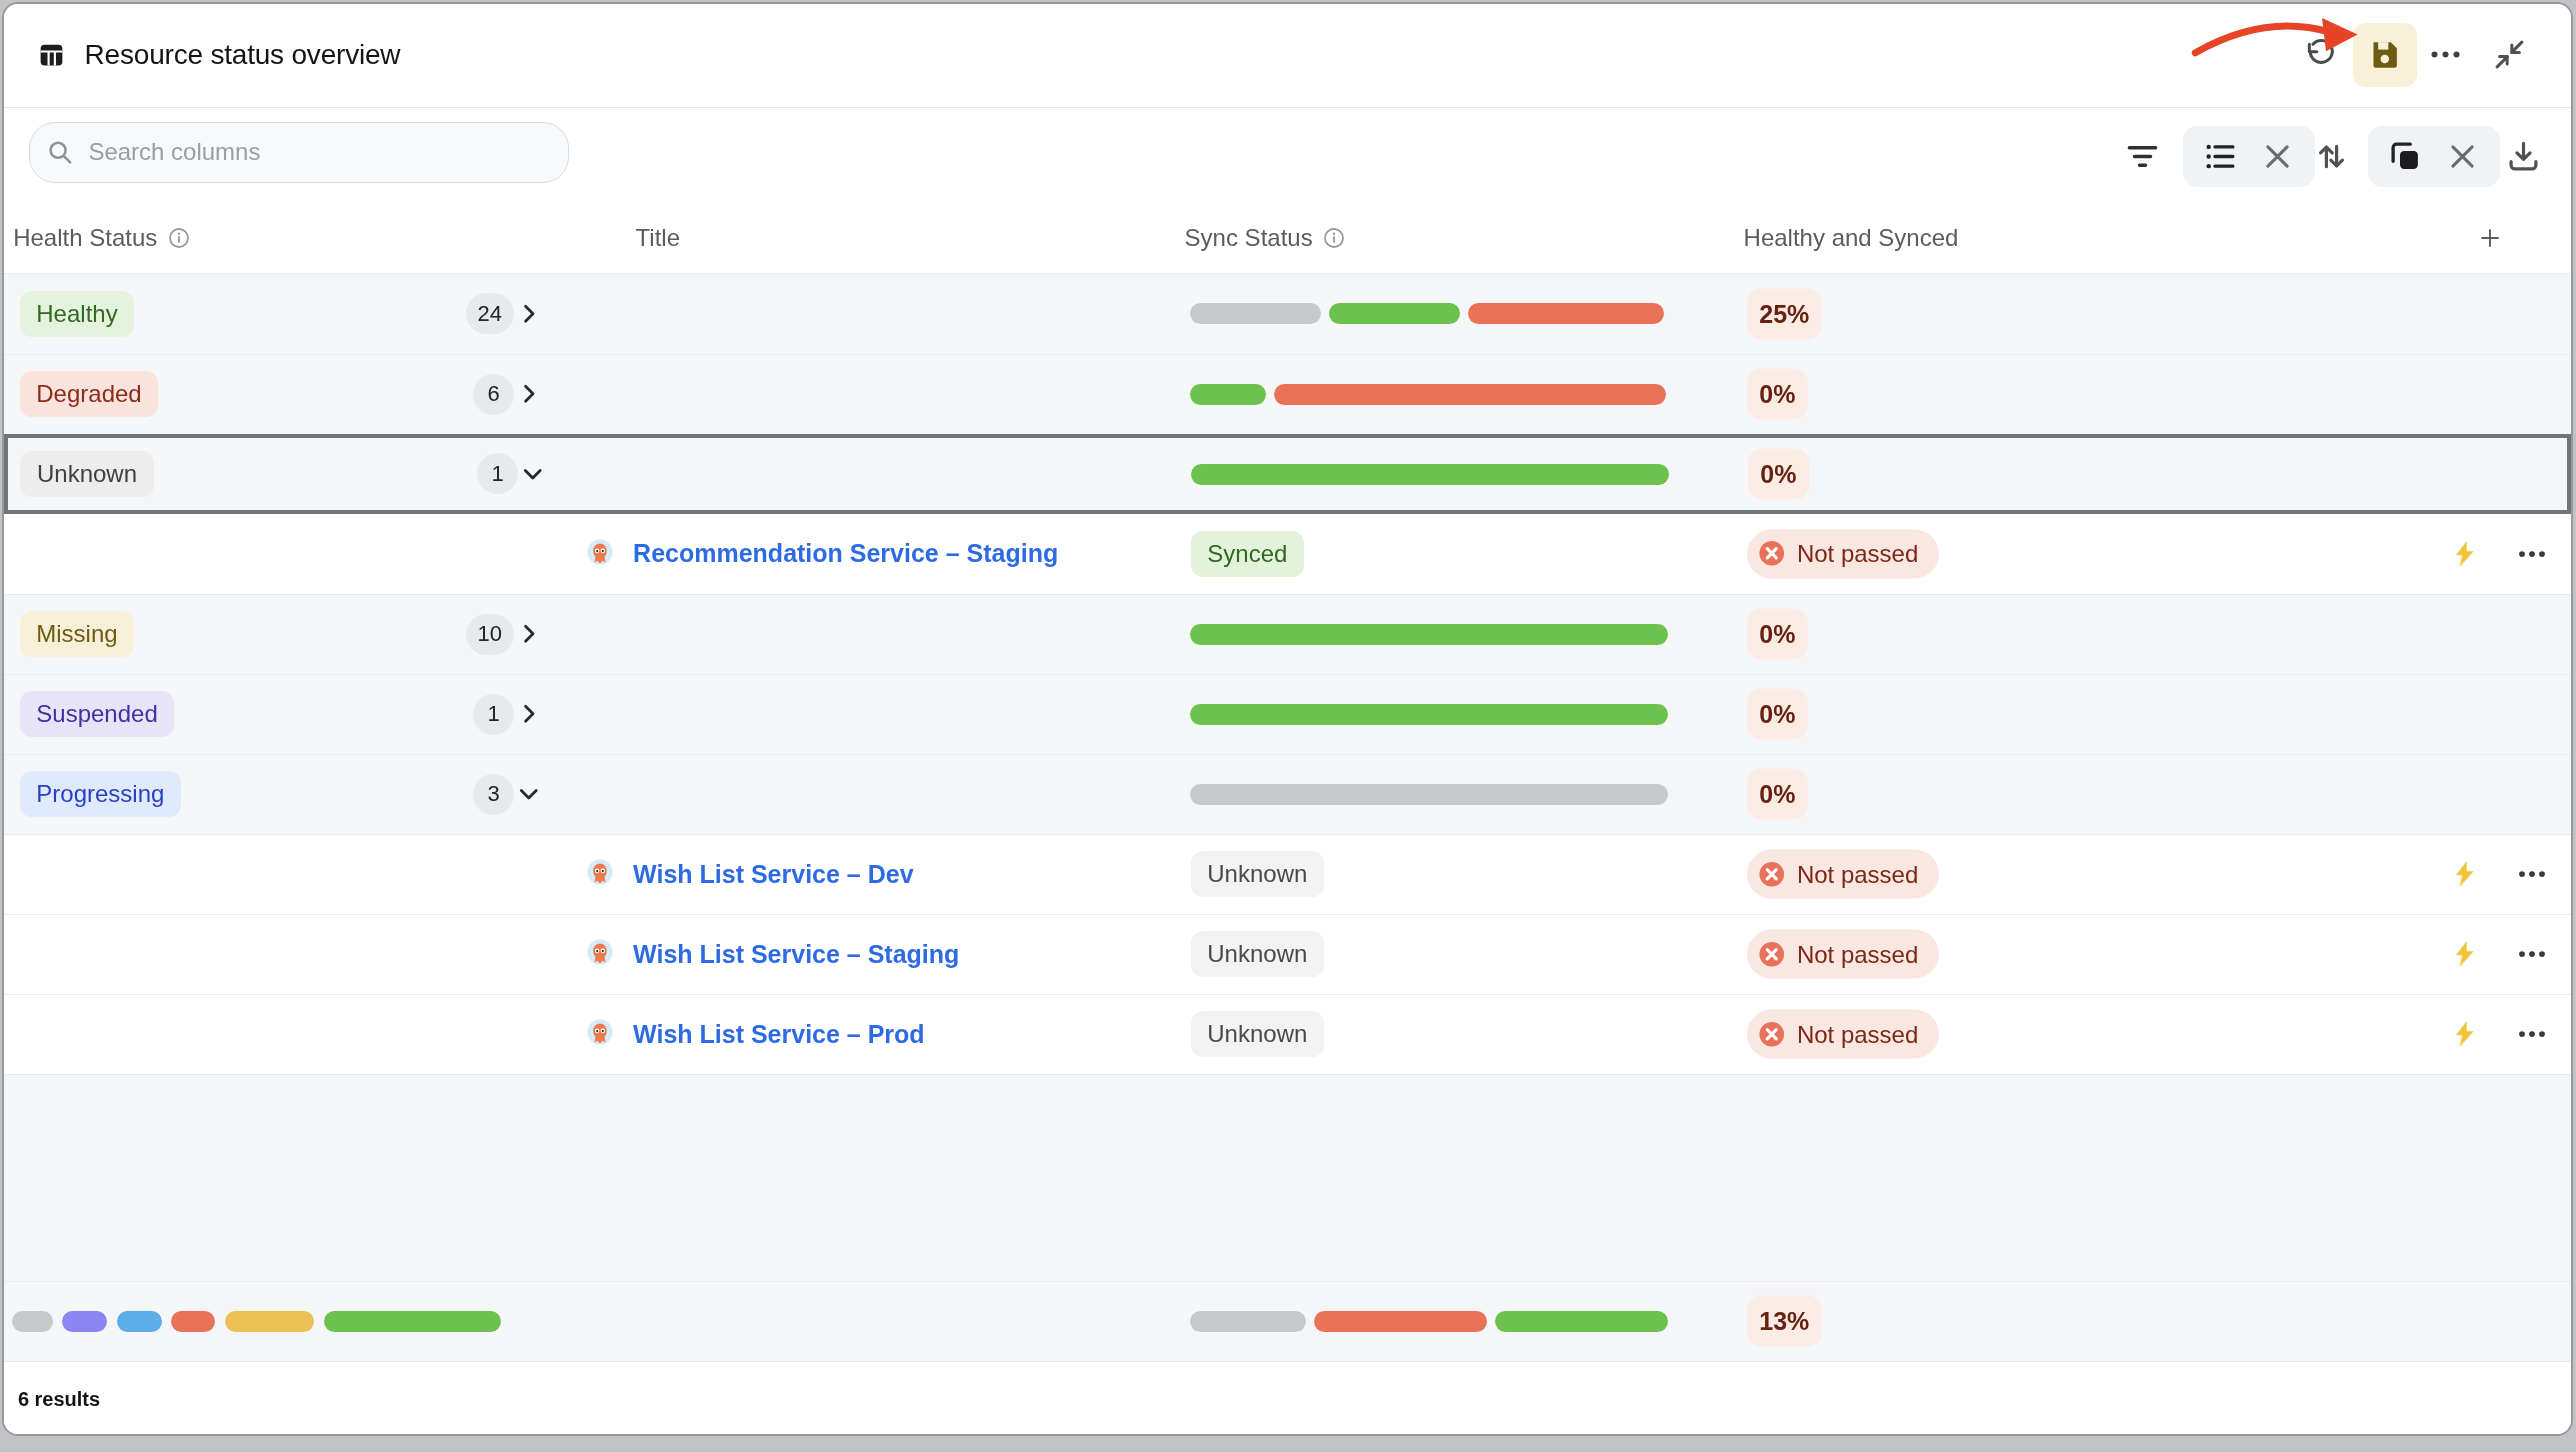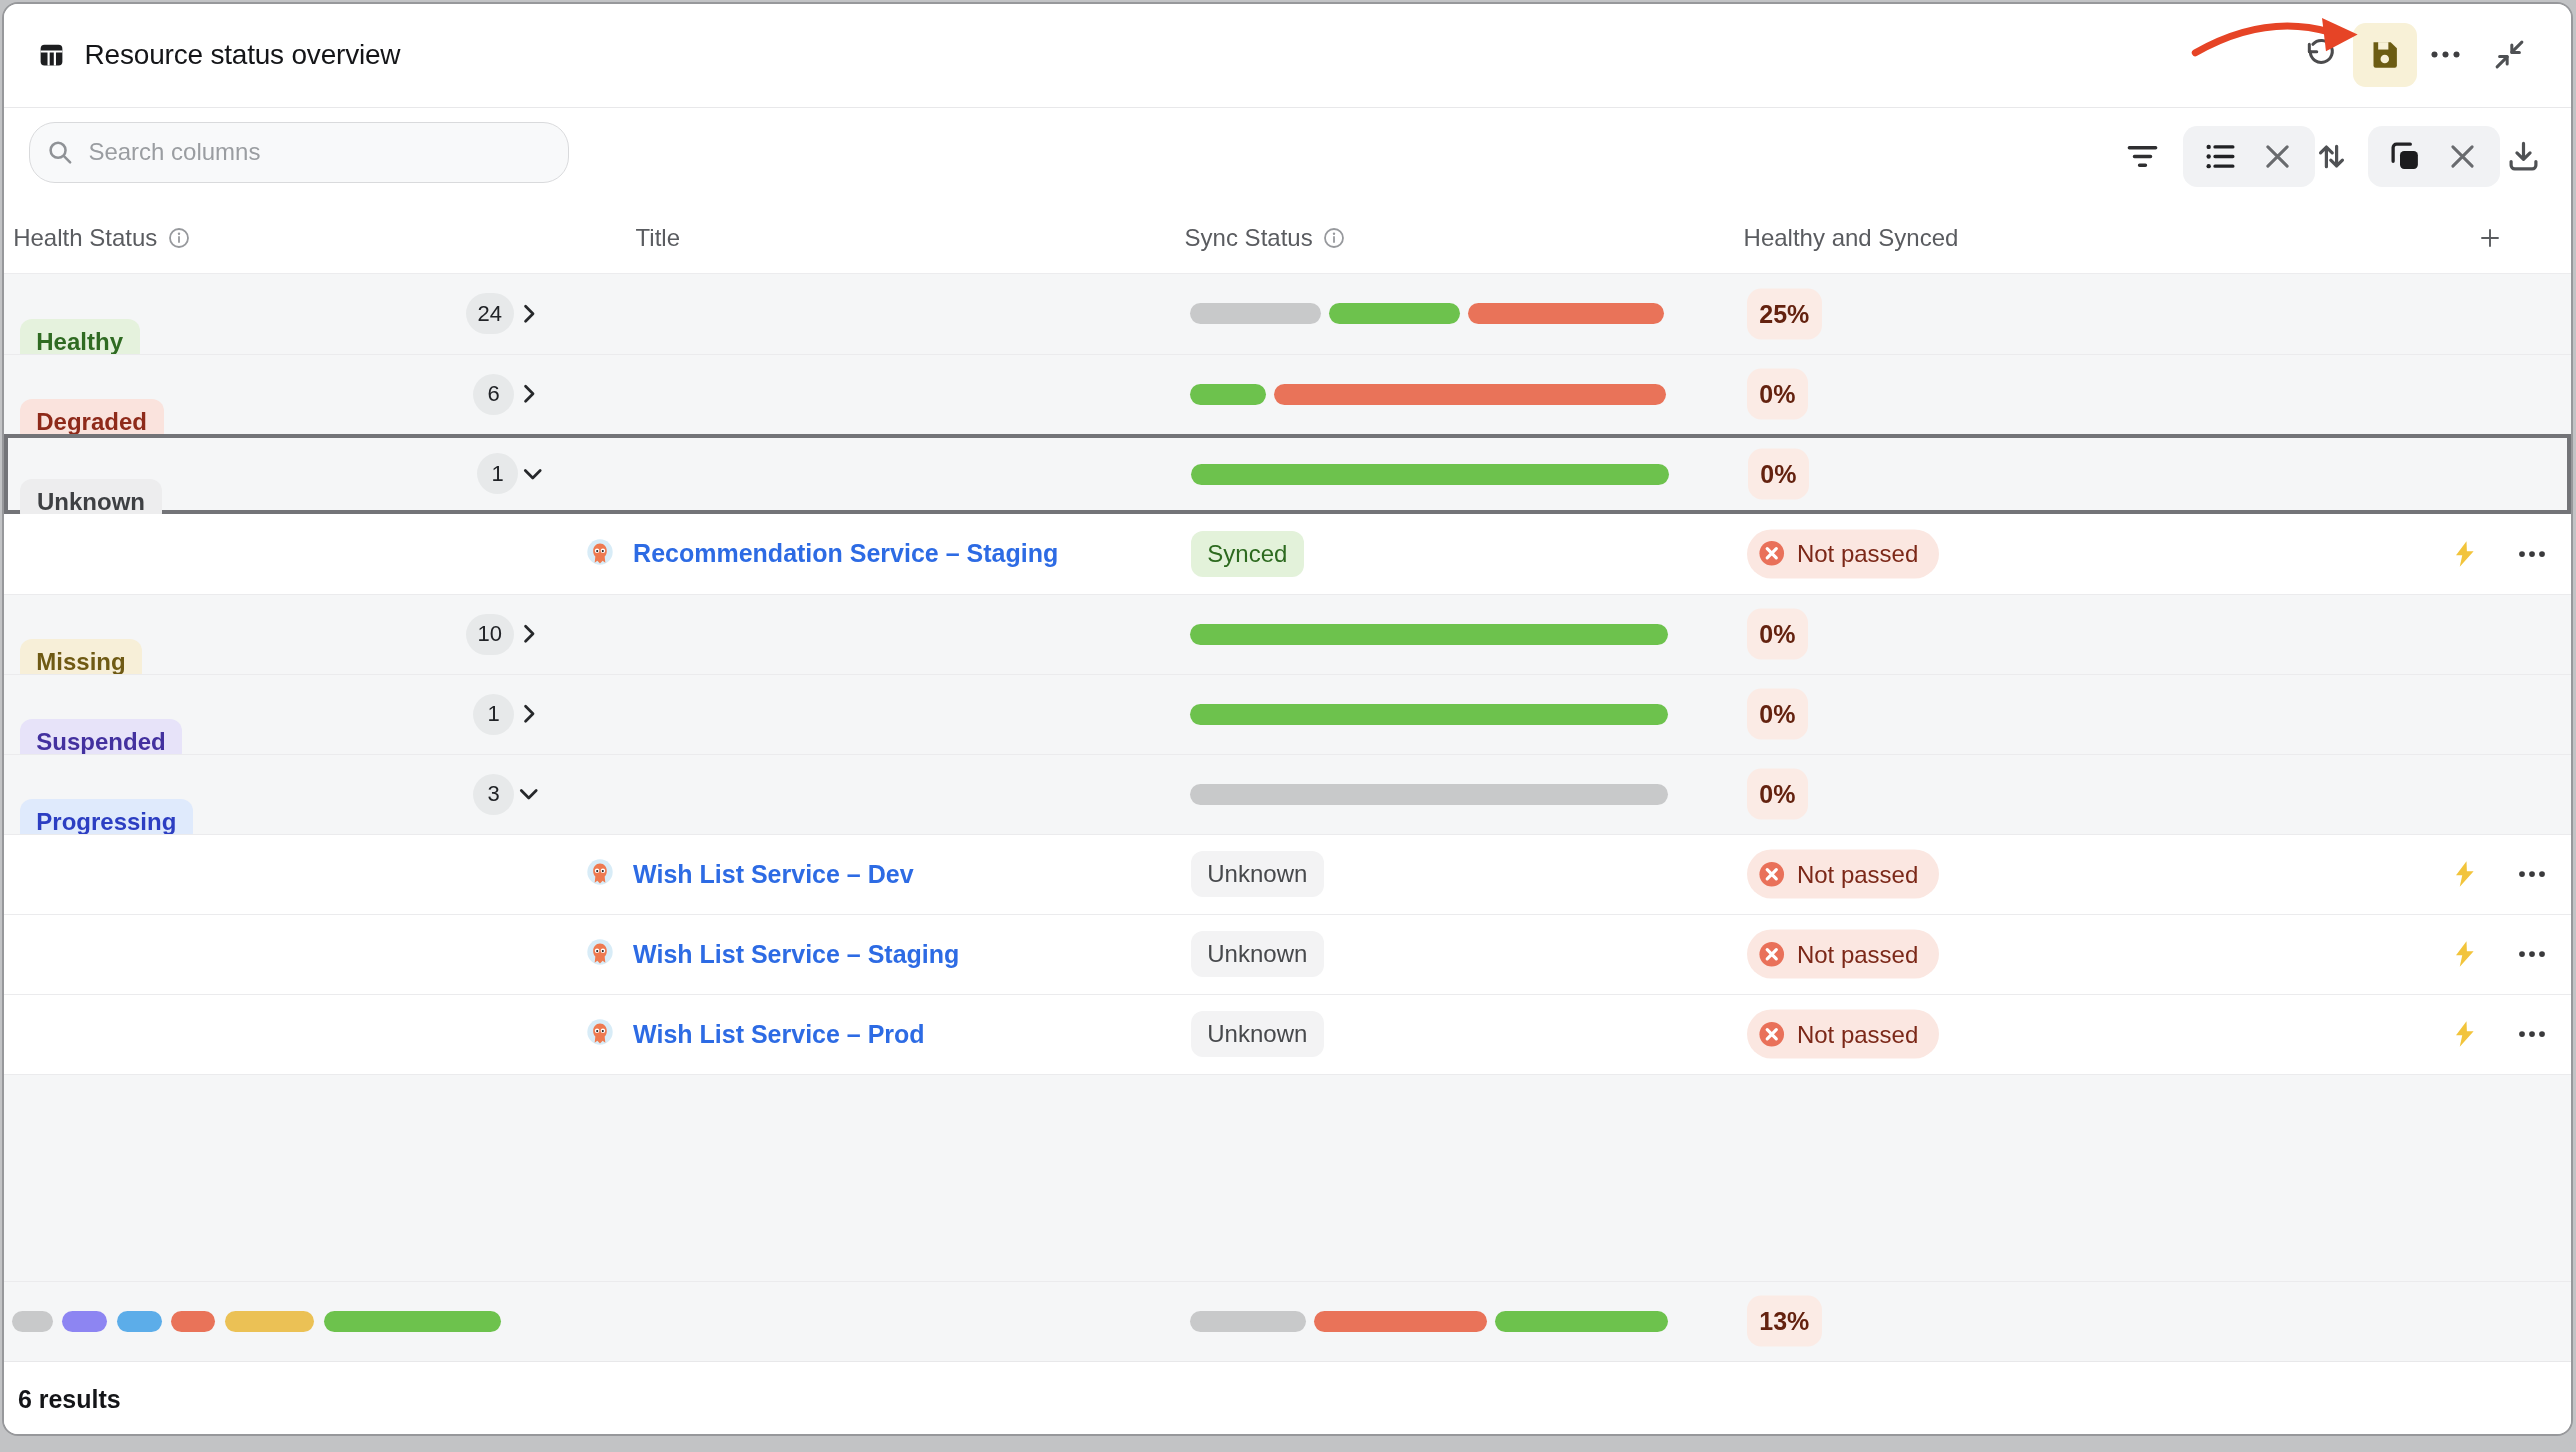--- a/index.html
+++ b/index.html
@@ -35,21 +35,21 @@
   .chlabel svg{width:24px;height:24px;}
   
   .tablearea{position:relative;background:#f5f6f7;}
   .vline{position:absolute;top:0;bottom:0;width:1.6px;background:#ececee;z-index:0;}
   .row{position:relative;height:80px;background:#f5f6f7;border-top:1.6px solid #ebebed;z-index:1;}
   .row.first{border-top:none;}
   .row.child{background:#ffffff;}
   .row.selected{border:4px solid #737478;}
   .row.after-selected{border-top:none;}
   .badge{position:absolute;left:16px;top:50%;transform:translateY(-50%);display:inline-flex;align-items:center;
-         height:46px;padding:0 16.7px;border-radius:12px;font-size:24px;font-weight:700;margin-top:28px;}
+         height:46px;padding:0 16.7px;border-radius:12px;font-size:24px;font-weight:400;}
   .b-healthy{background:#e5f2dd;color:#2f6b22;}
   .b-degraded{background:#fae3dd;color:#8e2a1a;}
   .b-unknown{background:#ededee;color:#3e4043;}
   .b-missing{background:#f7efd8;color:#6f5a14;}
   .b-suspended{background:#e7e3f9;color:#43319f;}
   .b-progressing{background:#dfeafc;color:#2c3ec2;}
   .countwrap{position:absolute;left:0;top:0;width:538px;height:100%;display:flex;align-items:center;
              justify-content:flex-end;gap:2px;}
   .count{background:#e7e9ea;color:#212327;height:41px;min-width:41px;padding:0 12px;border-radius:21px;
          display:inline-flex;align-items:center;justify-content:center;font-size:22px;}
@@ -74,21 +74,21 @@
   .actions{position:absolute;left:2415px;top:0;width:159px;height:100%;display:flex;align-items:center;
            justify-content:center;gap:37px;}
   .actions .ai{display:flex;align-items:center;cursor:pointer;}
   .actions svg{width:30px;height:30px;}
   .emptyblock{height:207px;background:#f5f6f7;border-top:1.6px solid #ebebed;position:relative;z-index:1;}
   .summary{position:relative;height:80px;background:#f5f6f7;border-top:1.6px solid #ebebed;z-index:1;}
   .pills{position:absolute;left:8px;top:29.5px;display:flex;gap:9.6px;height:21px;}
   .pills div{height:21px;border-radius:10.4px;}
   
   .resultsbar{position:relative;height:76px;background:#fff;border-top:1.6px solid #e8e8ea;display:flex;align-items:center;}
-  .results{margin-left:14.3px;font-size:25px;font-weight:700;color:#141518;}
+  .results{margin-left:14.3px;font-size:20px;font-weight:700;color:#141518;}
   .stroke{fill:none;stroke:#4f5154;stroke-width:2.2;stroke-linecap:round;stroke-linejoin:round;}
 </style>
 </head>
 <body>
 
 <div id="root">
  <div class="panel">
 
   <div class="titlebar">
     <div class="titlewrap">

